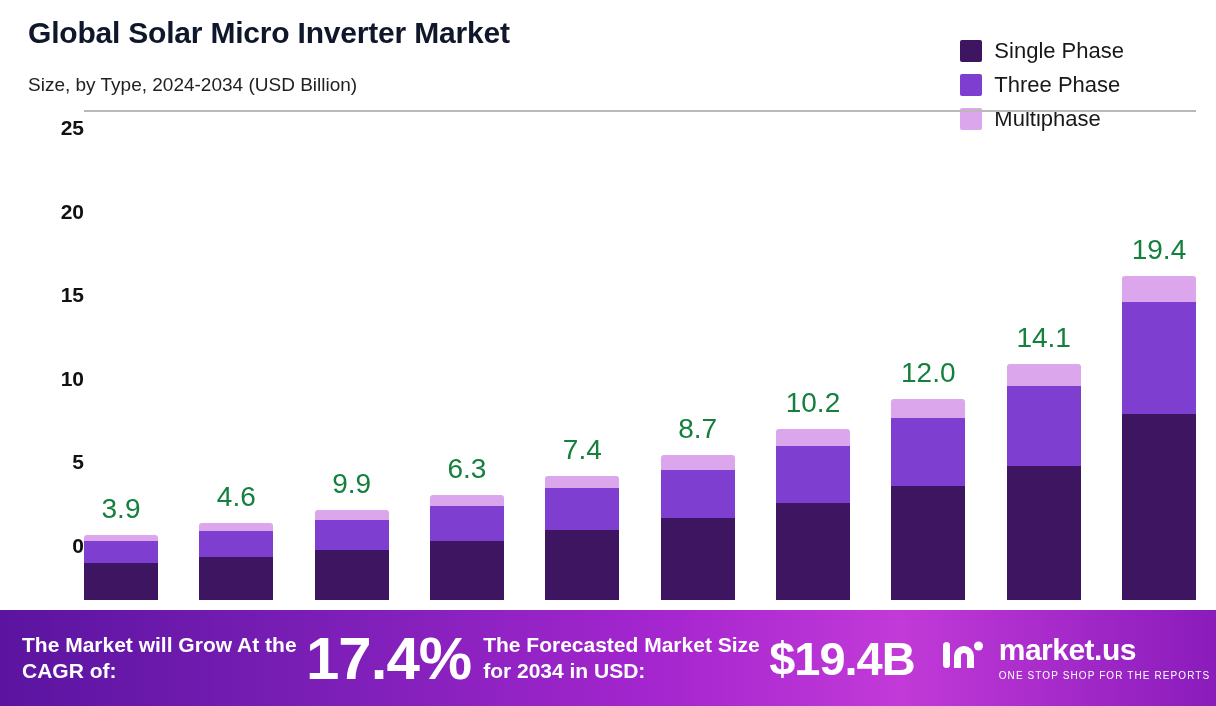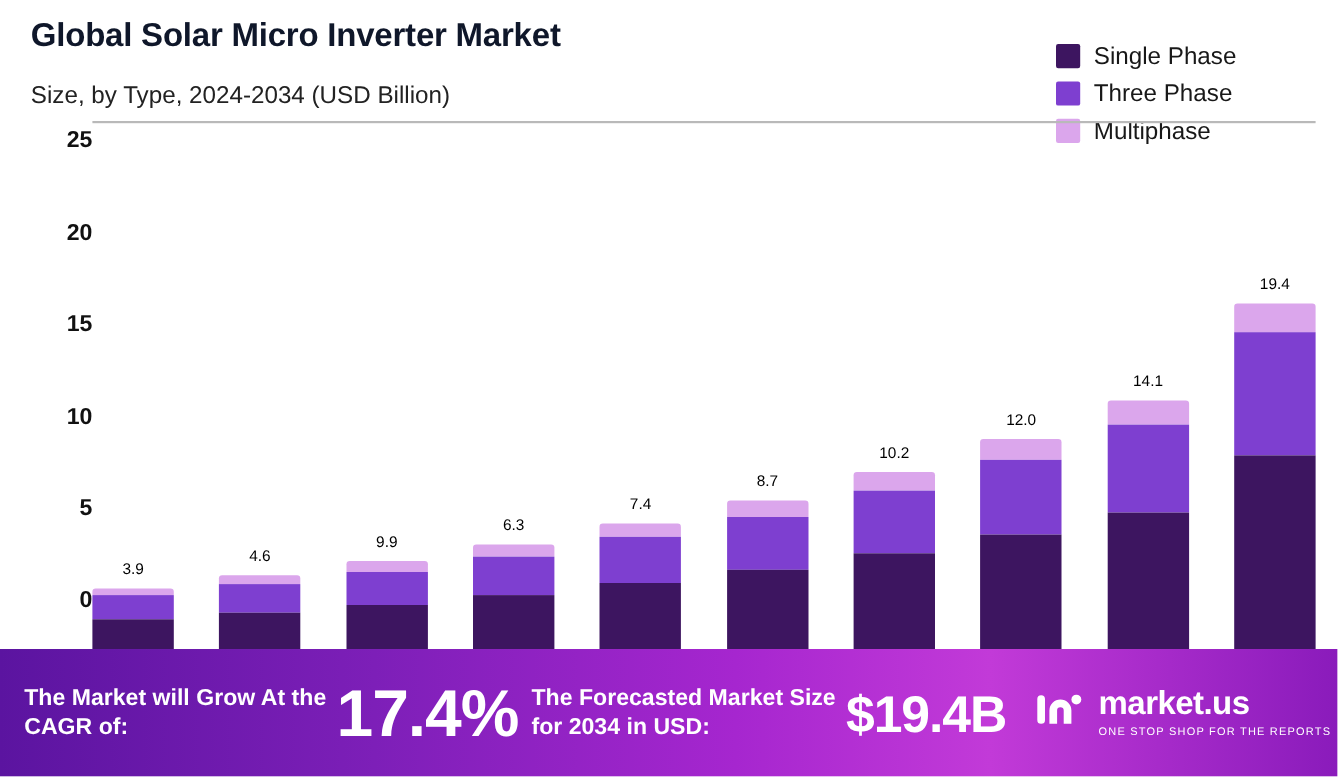--- a/index.html
+++ b/index.html
@@ -27,21 +27,21 @@
     top: 16px;
     font-size: 30px;
     font-weight: bold;
     color: #0f172a;
     letter-spacing: -0.2px;
   }
   #subtitle {
     position: absolute;
     left: 28px;
     top: 74px;
-    font-size: 22px;
+    font-size: 19px;
     color: #222222;
   }
 
   
   #legend {
     position: absolute;
     right: 92px;
     top: 38px;
     display: flex;
     flex-direction: column;
@@ -103,22 +103,22 @@
     display: flex;
     flex-direction: column;
     justify-content: flex-end;
     align-items: center;
     width: 74px;
   }
   .bar-total {
     position: absolute;
     left: 50%;
     transform: translateX(-50%);
-    font-size: 14px;
-    color: #000000;
+    font-size: 28px;
+    color: #15803d;
     white-space: nowrap;
   }
   .bar-stack {
     width: 74px;
     display: flex;
     flex-direction: column;
     justify-content: flex-end;
   }
   .seg {
     width: 100%;
@@ -142,21 +142,21 @@
     font-weight: bold;
     color: #111111;
   }
 
   
   #footer {
     position: absolute;
     left: 0;
     bottom: 0;
     width: 1216px;
-    height: 116px;
+    height: 96px;
     background: linear-gradient(90deg, #5b14a0 0%, #7d1fb8 28%, #a626cf 55%, #c23ad8 74%, #8a1bbb 100%);
     display: flex;
     align-items: center;
     color: #ffffff;
     overflow: hidden;
   }
   .foot-label {
     font-size: 21px;
     font-weight: bold;
     line-height: 1.25;

